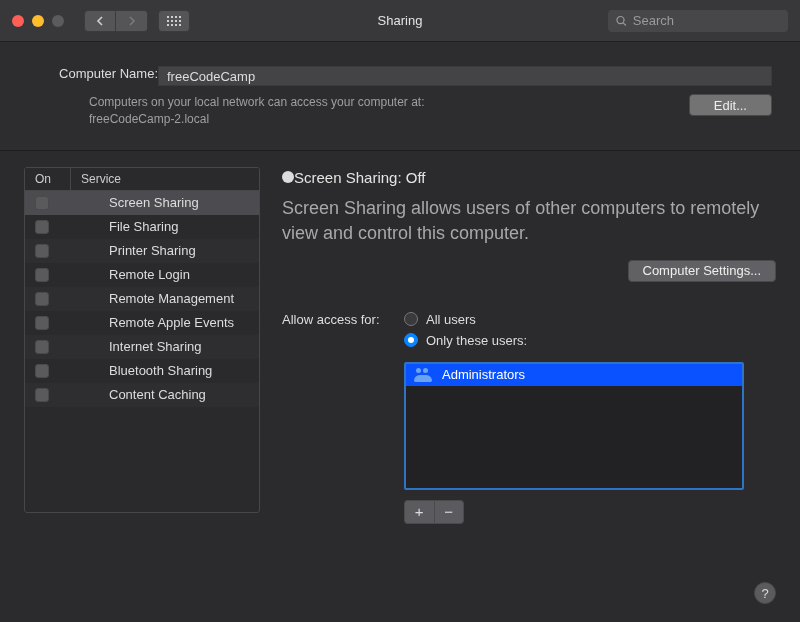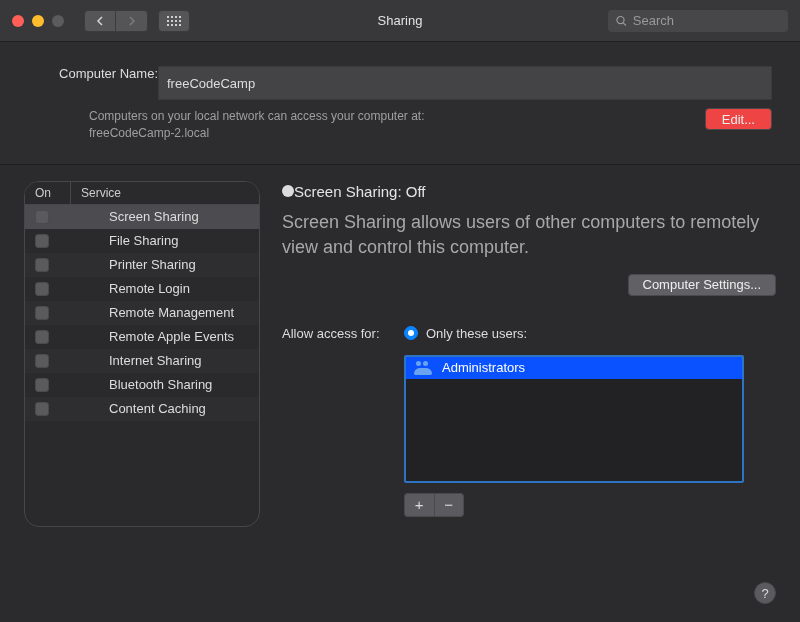--- a/index.html
+++ b/index.html
@@ -95,59 +95,59 @@
     color: #ddd;
     font-size: 13px;
     min-width: 130px;
     text-align: right;
   }
   .name-field {
     flex: 1;
     background: #444446;
     border: 1px solid #3a3a3c;
     border-radius: 0;
-    height: 34px;
+    height: 20px;
     color: #ddd;
     padding: 0 8px;
     font-size: 13px;
   }
   .row-desc {
     margin-top: 8px;
     display: flex;
     align-items: flex-start;
   }
   .desc-text {
     margin-left: 61px;
     color: #9f9fa1;
     font-size: 12px;
     line-height: 1.4;
     flex: 1;
   }
   .edit-btn {
-    background: #ef4444;
+    background: #737373;
     border: 1px solid #49494b;
     border-radius: 4px;
     height: 22px;
-    padding: 0 16px;
+    padding: 0 24px;
     color: #eee;
     font-size: 13px;
     margin-left: 20px;
     cursor: pointer;
   }
 
   .lower {
     display: flex;
     padding: 16px 24px;
     gap: 22px;
   }
   .service-panel {
     width: 236px;
     background: #2a2a2c;
     border: 1px solid #474749;
-    border-radius: 15px;
+    border-radius: 3px;
     height: 346px;
     overflow: hidden;
   }
   .service-header {
     display: flex;
     background: #2a2a2c;
     border-bottom: 1px solid #474749;
     font-size: 12px;
     color: #ccc;
   }
@@ -415,20 +415,24 @@
         <span class="status-text">Screen Sharing: Off</span>
       </div>
       <p class="desc-p">Screen Sharing allows users of other computers to remotely view and control this computer.</p>
       <div class="cs-wrap">
         <button class="cs-btn">Computer Settings...</button>
       </div>
 
       <div class="access-label">
         <span style="min-width:112px">Allow access for:</span>
         <div class="access-col">
+          <div class="radio-row">
+            <span class="radio"></span>
+            <span>All users</span>
+          </div>
           <div class="radio-row">
             <span class="radio selected"></span>
             <span>Only these users:</span>
           </div>
           <div class="users-box">
             <div class="user-row">
               <span class="user-icon">
                   <span></span>
                 </span>
               <span>Administrators</span>

